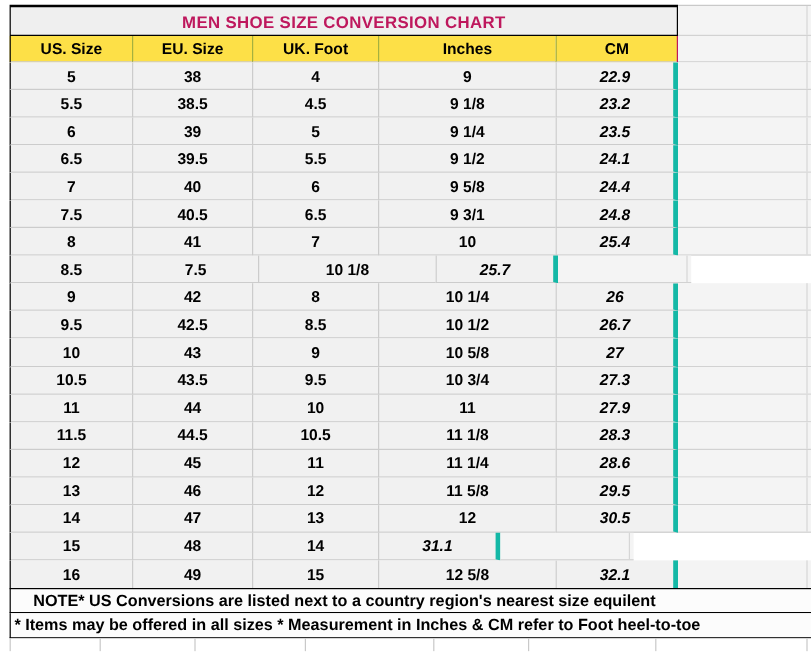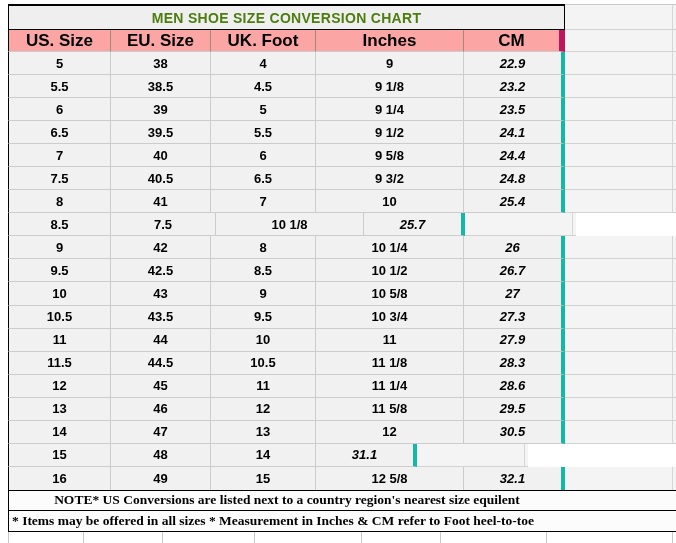--- a/index.html
+++ b/index.html
@@ -23,28 +23,28 @@
   .title-cell{
     flex:0 0 557px;width:557px;
     background:#EFEFEF;
     border:1px solid #000;border-top-width:2px;
     display:flex;align-items:center;justify-content:center;
     font-size:14px;letter-spacing:.3px;
   }
   
   .header-row{height:22px;}
   .hcell{
-    background:#fca5a5;
+    background:#fde047;
     display:flex;align-items:center;justify-content:center;
-    font-size:17px;
+    font-size:13px;
     border-left:1px solid rgba(0,90,50,.35);
     border-bottom:1px solid #CCCCCC;
   }
   .hcell:nth-child(2){border-left:1px solid #000;}
-  .hcell.last{border-right:6px solid #be185d;}
+  .hcell.last{border-right:1px solid #be185d;}
   .c0{flex:0 0 102px;width:102px;}
   .c1{flex:0 0 100px;width:100px;}
   .c2{flex:0 0 105px;width:105px;}
   .c3{flex:0 0 148px;width:148px;}
   .c4{flex:0 0 102px;width:102px;}
 
   
   .data-row{height:23.05px;}
   .dcell{
     background:#F1F1F1;
@@ -69,38 +69,38 @@
   .data-row:last-of-type .strip{border-bottom:none;}
 
   
   .note-row{height:21px;}
   .note-cell{
     flex:0 0 668px;width:668px;
     background:#FCFCFC;
     border-left:1px solid #000;
     display:flex;align-items:center;
     font-size:13.5px;
-    white-space:nowrap;overflow:hidden;font-family:Liberation Serif, serif;
+    white-space:nowrap;overflow:hidden;
   }
   .note-cell.first{
     border-top:1px solid #000;border-bottom:1px solid #000;
     justify-content:center;
     padding-right:111px; 
   }
   .note-cell.second{
     border-bottom:1px solid #000;
     justify-content:flex-start;
     padding-left:3px;
   }
 
   
   .partial-row{position:relative;height:11px;width:676px;background:#FFFFFF;}
   .partial-row .vline{position:absolute;top:0;bottom:0;width:1px;background:#C9C9C9;}
 
-  .title-text{color:#4d7c0f;}
+  .title-text{color:#be185d;}
 </style>
 </head>
 <body>
 
 <div class="canvas">
   <div class="sheet">
 
     <div class="row title-row">
       <div class="lmargin"></div>
       <div class="title-cell">
@@ -177,21 +177,21 @@
           <div class="dcell c4 last">24.4</div>
           <div class="strip">
             <div class="v672"></div>
           </div>
         </div>
         <div class="row data-row">
           <div class="lmargin"></div>
           <div class="dcell c0">7.5</div>
           <div class="dcell c1">40.5</div>
           <div class="dcell c2">6.5</div>
-          <div class="dcell c3">9 3/2</div>
+          <div class="dcell c3">9 3/1</div>
           <div class="dcell c4 last">24.8</div>
           <div class="strip">
             <div class="v672"></div>
           </div>
         </div>
         <div class="row data-row">
           <div class="lmargin"></div>
           <div class="dcell c0">8</div>
           <div class="dcell c1">41</div>
           <div class="dcell c2">7</div>

